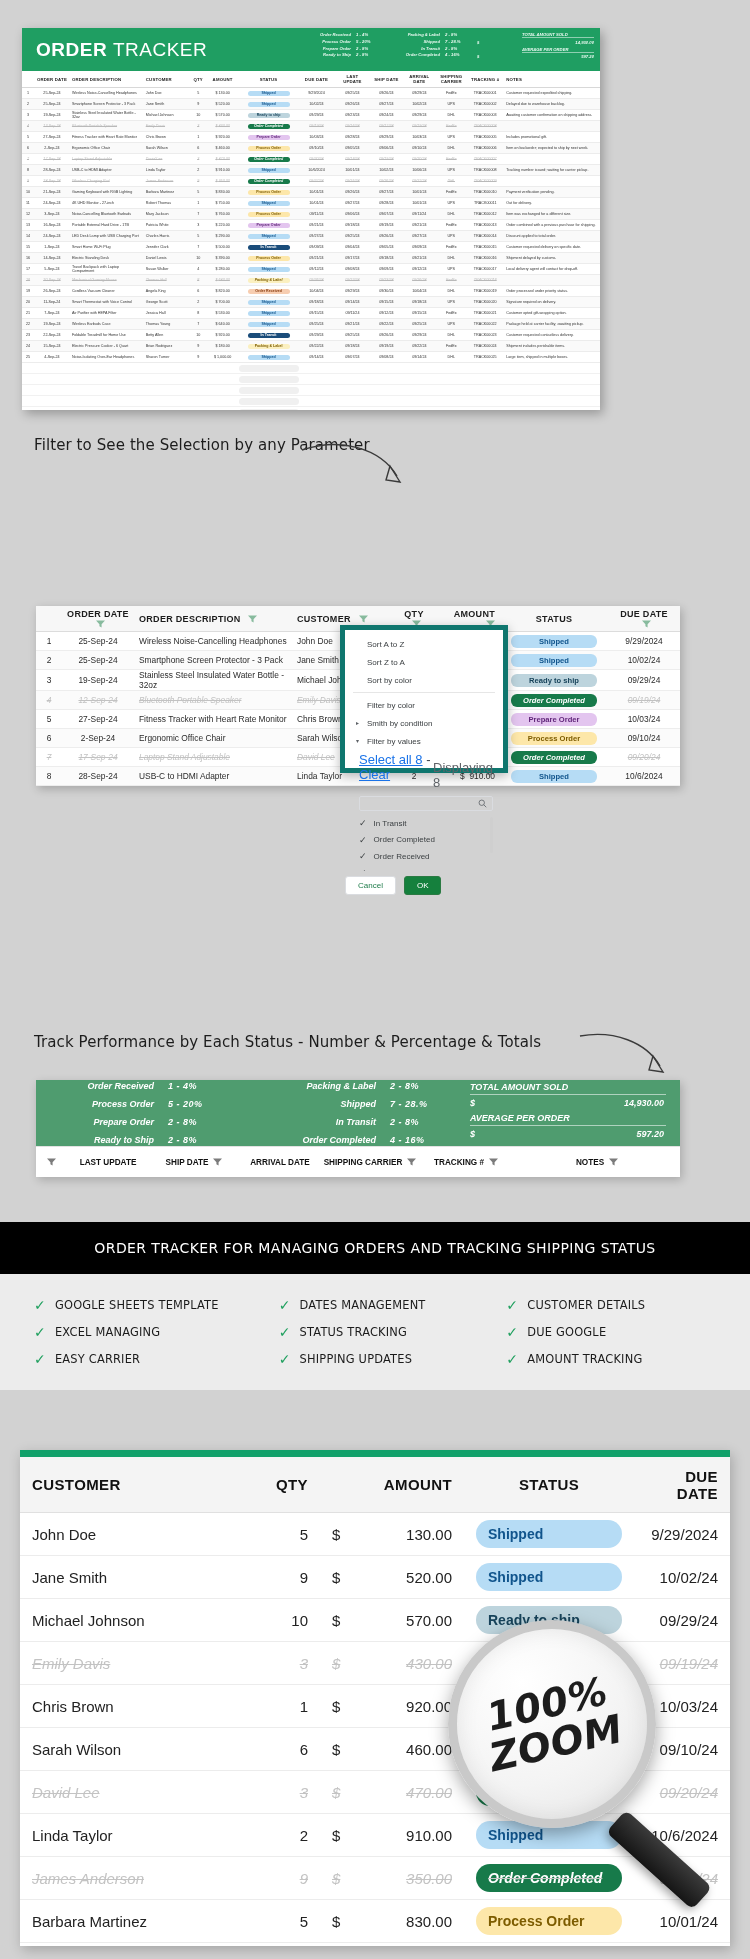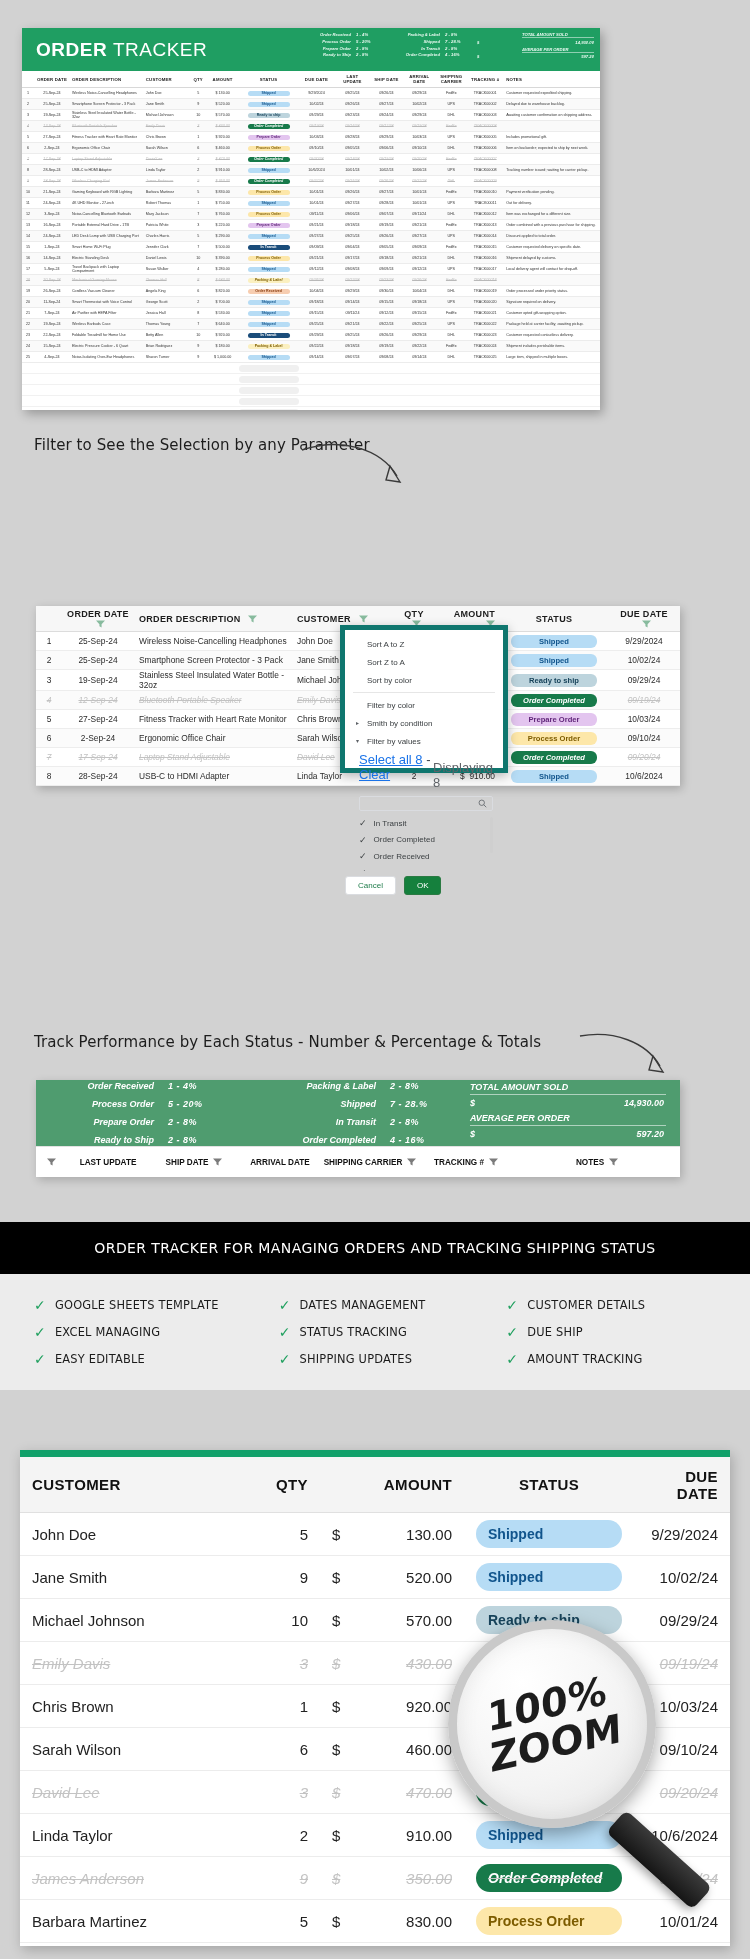--- a/index.html
+++ b/index.html
@@ -1063,21 +1063,21 @@
       <div class="feat">
       <span class="chk">✓</span>
       <span>GOOGLE SHEETS TEMPLATE</span>
     </div>
       <div class="feat">
       <span class="chk">✓</span>
       <span>EXCEL MANAGING</span>
     </div>
       <div class="feat">
       <span class="chk">✓</span>
-      <span>EASY EDITABLE</span>
+      <span>EASY CARRIER</span>
     </div>
     </div>
   <div class="feat-col c2" id="feat-c2">
       <div class="feat">
       <span class="chk">✓</span>
       <span>DATES MANAGEMENT</span>
     </div>
       <div class="feat">
       <span class="chk">✓</span>
       <span>STATUS TRACKING</span>
@@ -1087,21 +1087,21 @@
       <span>SHIPPING UPDATES</span>
     </div>
     </div>
   <div class="feat-col c3" id="feat-c3">
       <div class="feat">
       <span class="chk">✓</span>
       <span>CUSTOMER DETAILS</span>
     </div>
       <div class="feat">
       <span class="chk">✓</span>
-      <span>DUE SHIP</span>
+      <span>DUE GOOGLE</span>
     </div>
       <div class="feat">
       <span class="chk">✓</span>
       <span>AMOUNT TRACKING</span>
     </div>
     </div>
 </div>
 
 <div class="zoom-wrap">
   <div class="zoom-topbar"></div>

